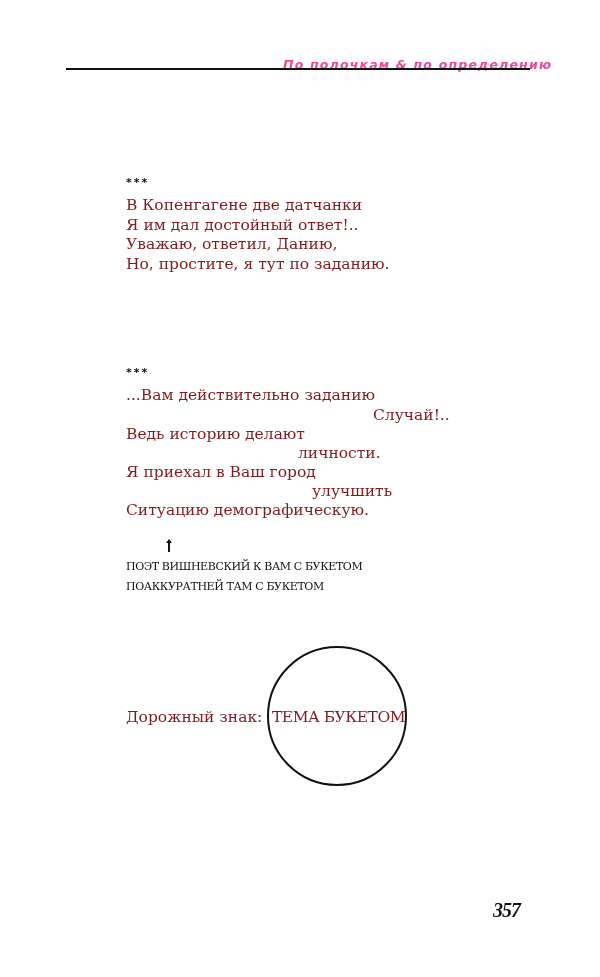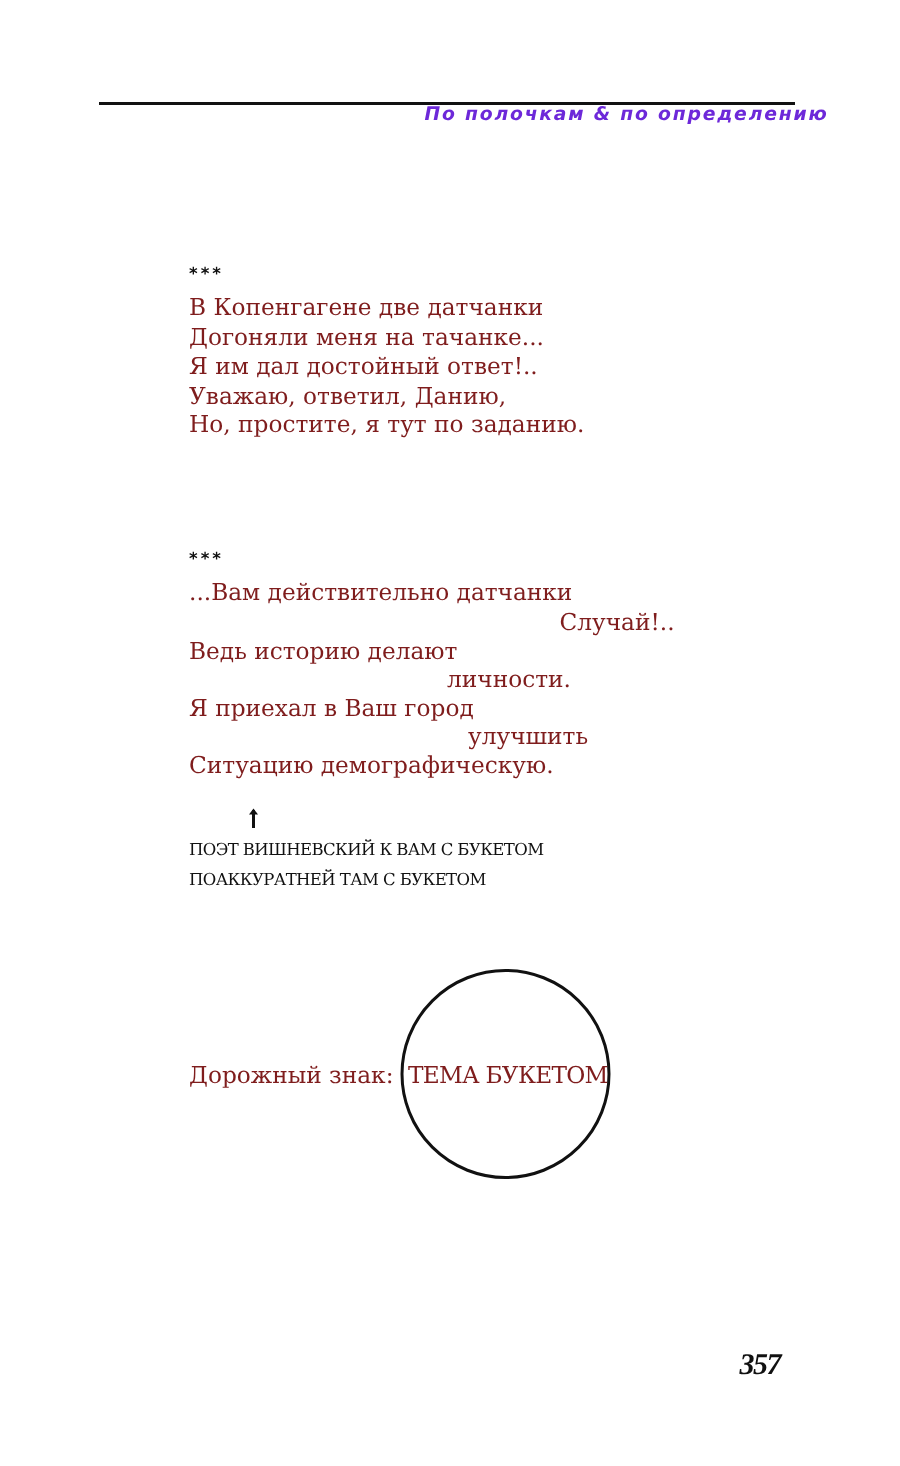--- a/index.html
+++ b/index.html
@@ -1,20 +1,20 @@
 <!DOCTYPE html>
 <html><head>
 <meta charset="utf-8">
 <style>
   html, body { margin: 0; padding: 0; background: #ffffff; }
   body { width: 600px; height: 977px; position: relative; overflow: hidden; color: #111; }
   .header-title {
-    position: absolute; left: 283px; top: 68px;
+    position: absolute; left: 283px; top: 57px;
     font-family: "DejaVu Sans", sans-serif; font-style: italic; font-weight: bold;
-    font-size: 12.5px; letter-spacing: 1.2px; color: #6d28d9;
+    font-size: 12.5px; letter-spacing: 1.2px; color: #ec4899;
   }
   .header-rule {
     position: absolute; left: 66px; top: 68px; width: 464px; height: 2px; background: #111;
   }
   .serif { font-family: "DejaVu Serif", serif; font-size: 15.5px; line-height: 19.5px; color: #7f1d1d; }
   .stars {
     position: absolute; font-family: "DejaVu Sans", sans-serif; font-weight: bold;
     font-size: 11px; letter-spacing: 2px;
   }
   .poem { position: absolute; left: 126px; margin: 0; }
@@ -44,28 +44,27 @@
 </style>
 </head>
 <body>
 
 <div class="header-title">По полочкам &amp; по определению</div>
 <div class="header-rule"></div>
 
 <div class="stars" style="left:126px; top:176px;">***</div>
 <div class="poem serif" style="top:196px;">
   <span class="line">В Копенгагене две датчанки</span>
-  <span class="line">Догоняли меня на тачанке...</span>
   <span class="line">Я им дал достойный ответ!..</span>
   <span class="line">Уважаю, ответил, Данию,</span>
   <span class="line">Но, простите, я тут по заданию.</span>
 </div>
 
 <div class="stars" style="left:126px; top:366px;">***</div>
-<div class="serif abs" style="left:126px; top:386px;">...Вам действительно датчанки</div>
+<div class="serif abs" style="left:126px; top:386px;">...Вам действительно заданию</div>
 <div class="serif abs" style="left:373px; top:406px;">Случай!..</div>
 <div class="serif abs" style="left:126px; top:425px;">Ведь историю делают</div>
 <div class="serif abs" style="left:298px; top:444px;">личности.</div>
 <div class="serif abs" style="left:126px; top:463px;">Я приехал в Ваш город</div>
 <div class="serif abs" style="left:312px; top:482px;">улучшить</div>
 <div class="serif abs" style="left:126px; top:501px;">Ситуацию демографическую.</div>
 
 <div class="arrow"></div>
 <div class="caps" style="top:556px;">ПОЭТ ВИШНЕВСКИЙ К ВАМ С БУКЕТОМ</div>
 <div class="caps" style="top:576px;">ПОАККУРАТНЕЙ ТАМ С БУКЕТОМ</div>

